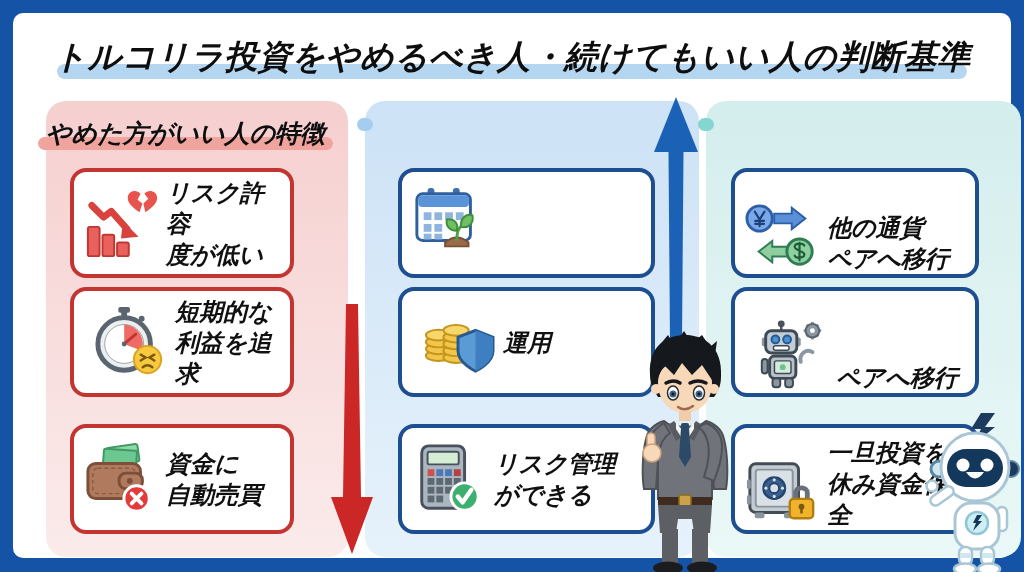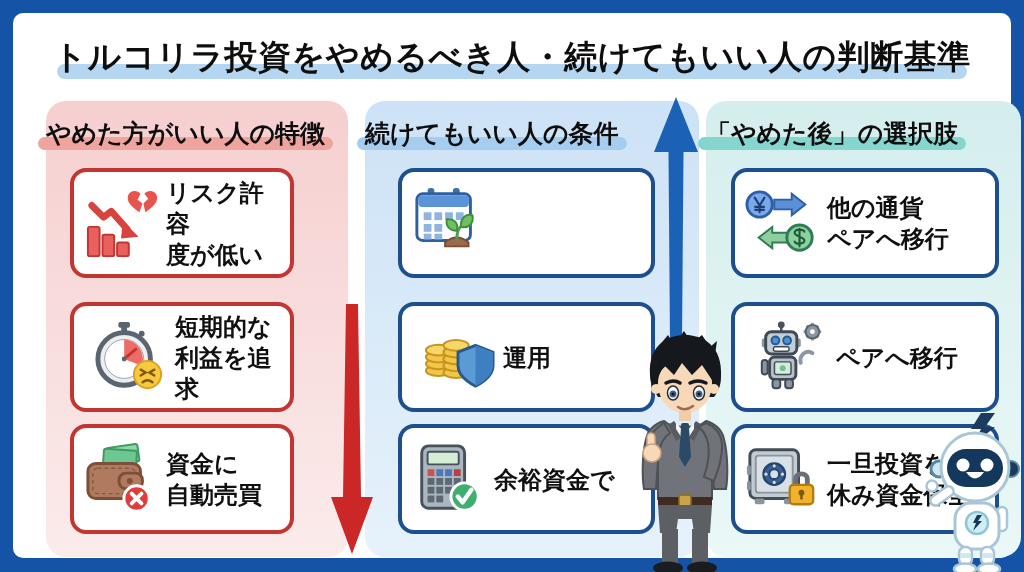--- a/index.html
+++ b/index.html
@@ -1,20 +1,20 @@
 <!DOCTYPE html>
 <html><head>
 <meta charset="utf-8">
 <style>
   html,body{margin:0;padding:0;}
   body{width:1024px;height:572px;position:relative;overflow:hidden;
        font-family:"Liberation Sans","DejaVu Sans",sans-serif;}
   .frame{position:absolute;inset:0;background:#1553a6;}
   .canvas{position:absolute;left:13px;top:13px;right:13px;bottom:14px;
-          background:#ffffff;border-radius:10px;}
+          background:#ffffff;border-radius:10px;font-style:italic;}
   
   .title-wrap{position:absolute;top:22px;left:0;right:0;text-align:center;z-index:6;}
   .title-in{position:relative;display:inline-block;padding:0 6px;}
   .title-hl{position:absolute;left:10px;right:10px;bottom:1px;height:15px;
             background:#b5d6f0;border-radius:8px;}
   .title-tx{position:relative;font-size:33px;font-weight:800;color:#0e0e0e;letter-spacing:.5px;}
   
   .panel{position:absolute;top:88px;height:456px;border-radius:20px;z-index:1;}
   .panel-quit{left:33px;width:302px;background:linear-gradient(180deg,#f6cfcf,#fbebeb);}
   .panel-continue{left:352px;width:334px;background:linear-gradient(180deg,#cde2f6,#e6f2fb);}
@@ -25,24 +25,24 @@
   .hdr-hl{position:absolute;left:-8px;right:-8px;bottom:0;height:13px;border-radius:7px;}
   .hl-quit{background:#f0a49e;}
   .hl-continue{background:#a5cdf0;}
   .hl-after{background:#84d6cf;}
   .hdr-tx{position:relative;font-size:25px;font-weight:800;color:#0e0e0e;}
   
   .card{position:absolute;height:110px;background:#fff;border-radius:16px;
         box-sizing:border-box;display:flex;align-items:center;padding:0 6px 0 10px;gap:8px;}
   .card-red{border:4px solid #c23530;}
   .card-blue{border:4px solid #1d4e90;}
-  .row1{top:67px;} .row2{top:201px;padding-left:19px;} .row3{top:323px;}
+  .row1{top:67px;} .row2{top:186px;padding-left:19px;} .row3{top:323px;}
   .panel-quit .card{left:24px;width:224px;}
   .panel-continue .card{left:33px;width:257px;}
-  .panel-after .card{left:25px;width:268px;}
+  .panel-after .card{left:25px;width:248px;align-items:flex-end;}
   .icon{width:74px;height:74px;flex:0 0 74px;}
   .icon svg{width:74px;height:74px;display:block;}
   .label{font-size:24px;font-weight:800;color:#101010;line-height:31px;}
   .label span{display:block;}
   
   .arrow-down{position:absolute;left:318px;top:291px;z-index:2;}
   .arrow-up{position:absolute;left:641px;top:84px;z-index:2;}
   .businessman{position:absolute;left:605px;top:318px;z-index:4;}
   .robot{position:absolute;left:912px;top:400px;z-index:5;}
 </style>
@@ -124,21 +124,20 @@
           <span>資金に</span>
             <span>自動売買</span>
         </span>
       </div>
     </section>
 
     <section class="panel panel-continue">
       <div class="hdr">
         <span class="hdr-in">
           <i class="hdr-hl hl-continue"></i>
-          <span class="hdr-tx">続けてもいい人の条件</span>
         </span>
       </div>
 
       <div class="card card-blue row1">
         <span class="icon">
           <svg viewBox="0 0 76 76">
             <rect x="16" y="2" width="7" height="12" rx="3" fill="#3d6fae"></rect>
             <rect x="42" y="2" width="7" height="12" rx="3" fill="#3d6fae"></rect>
             <rect x="5" y="8" width="55" height="48" rx="6" fill="#ffffff" stroke="#2f5f9e" stroke-width="3"></rect>
             <rect x="6.5" y="9.5" width="52" height="12" rx="4" fill="#5b93d8"></rect>
@@ -201,30 +200,30 @@
                 <rect x="25" y="46" width="7" height="7" fill="#5d6873"></rect>
               <rect x="34" y="46" width="7" height="7" fill="#5d6873"></rect>
               <rect x="16" y="55" width="7" height="7" fill="#5d6873"></rect>
                 <rect x="25" y="55" width="7" height="7" fill="#5d6873"></rect>
             </g>
             <circle cx="54" cy="56" r="14" fill="#3db06f" stroke="#ffffff" stroke-width="3"></circle>
             <polyline points="47,56 52,62 61,49" fill="none" stroke="#ffffff" stroke-width="4.5" stroke-linecap="round" stroke-linejoin="round"></polyline>
           </svg>
         </span>
         <span class="label">
-            <span>余裕資金で</span>
+          <span>リスク管理</span>
+            <span>ができる</span>
         </span>
       </div>
     </section>
 
     <section class="panel panel-after">
       <div class="hdr">
         <span class="hdr-in">
           <i class="hdr-hl hl-after"></i>
-          <span class="hdr-tx">「やめた後」の選択肢</span>
         </span>
       </div>
 
       <div class="card card-blue row1">
         <span class="icon">
           <svg viewBox="0 0 76 76">
             <circle cx="15" cy="19" r="13" fill="#7aa8e8" stroke="#2d5fa8" stroke-width="3"></circle>
             <path d="M10,12 L15,20 M20,12 L15,20 M15,20 V27 M10.5,21.5 H19.5 M10.5,24.5 H19.5" stroke="#1d3f78" stroke-width="2.2" stroke-linecap="round" fill="none"></path>
             <polygon points="30,14 48,14 48,8 62,19 48,30 48,24 30,24" fill="#5b8fd8" stroke="#2d5fa8" stroke-width="2"></polygon>
             <polygon points="46,48 28,48 28,42 14,53 28,64 28,58 46,58" fill="#8fcf9f" stroke="#2f7d52" stroke-width="2"></polygon>

